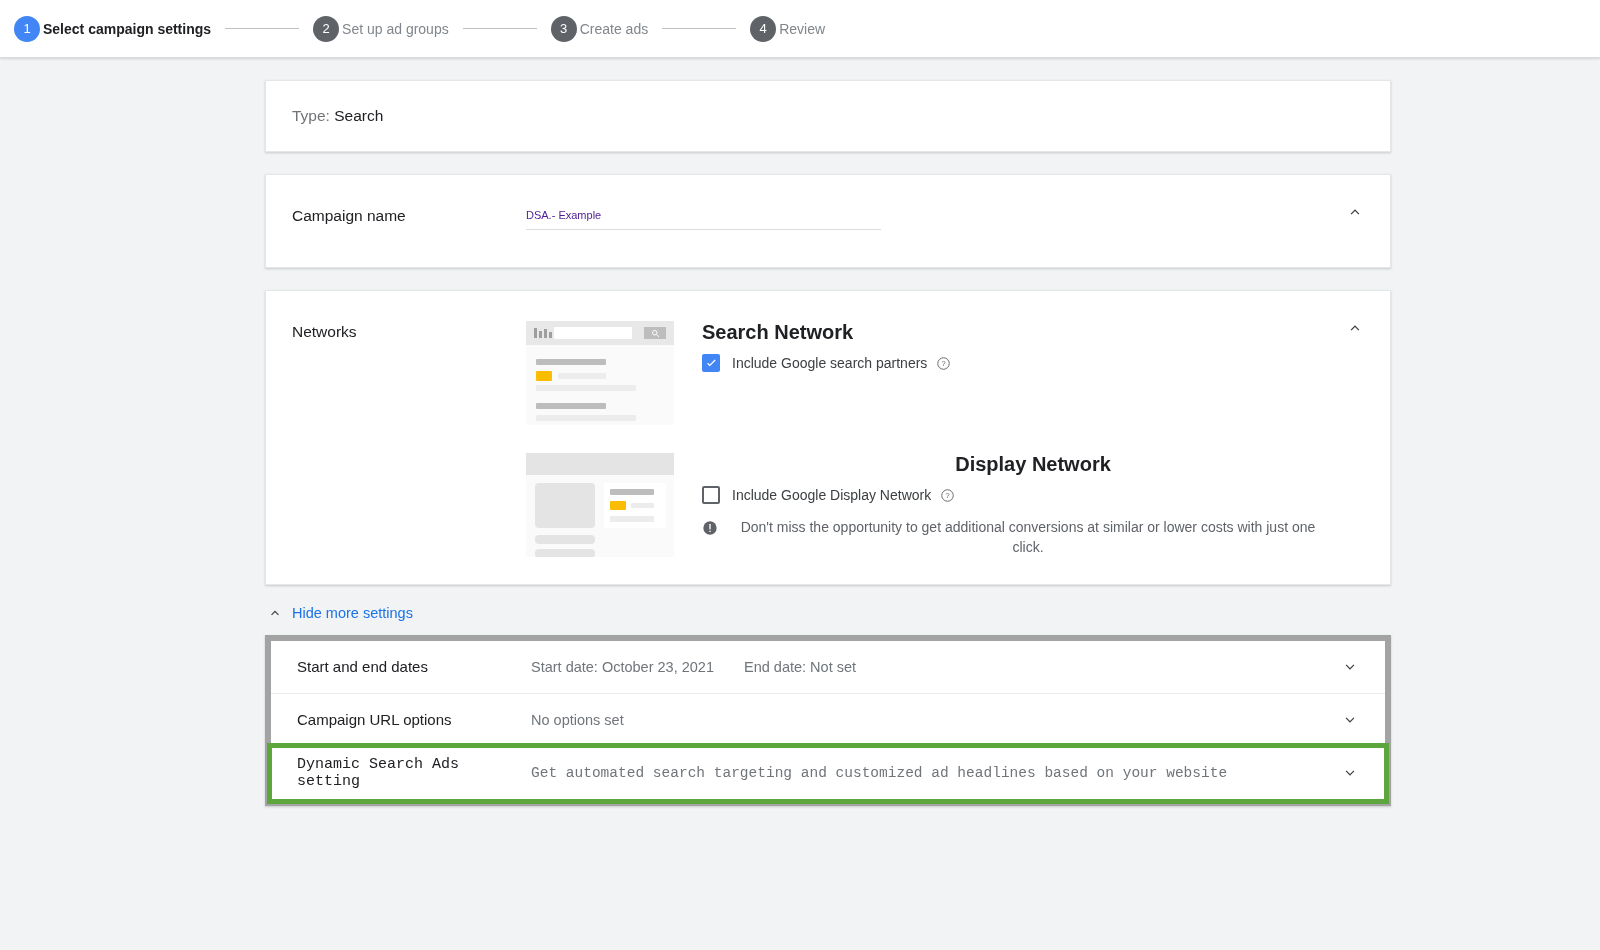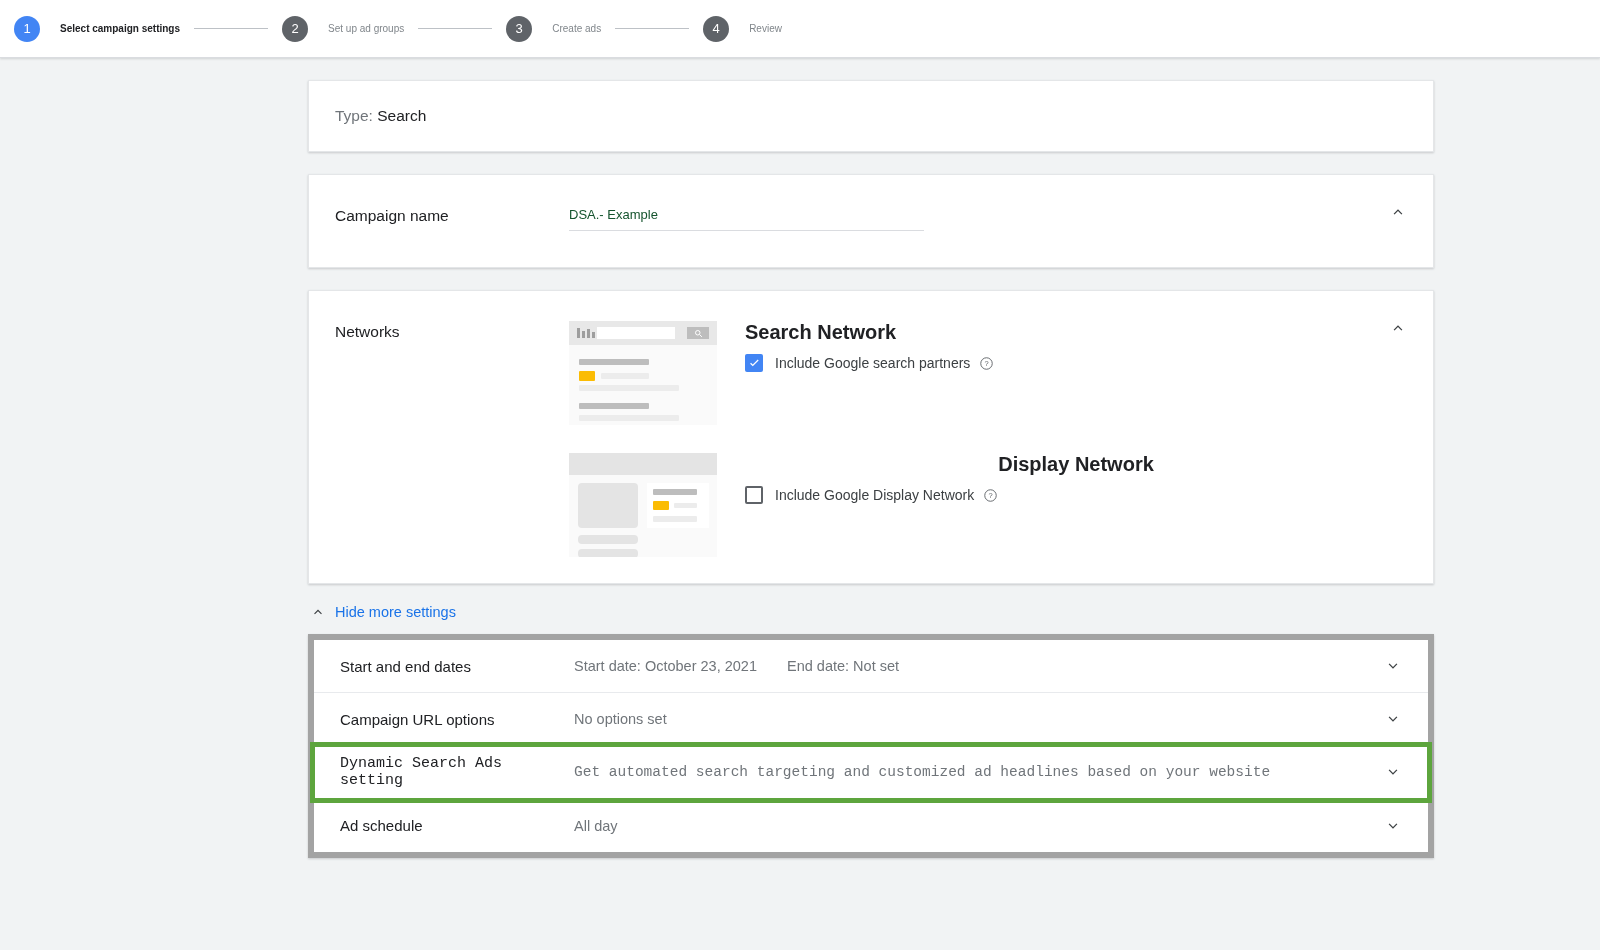--- a/index.html
+++ b/index.html
@@ -30,35 +30,35 @@
     border-radius: 50%;
     display: flex; align-items: center; justify-content: center;
     color: #ffffff;
     font-size: 13px;
     font-weight: 400;
     flex: 0 0 auto;
   }
   .step-circle.active { background: #4285f4; }
   .step-circle.inactive { background: #5f6368; }
   .step-label {
-    margin-left: 20px;
-    font-size: 10px;
+    margin-left: 3px;
+    font-size: 14px;
     white-space: nowrap;
     text-align: right;
   }
   .step-label.active { color: #202124; font-weight: bold; }
   .step-label.inactive { color: #80868b; font-weight: normal; }
   .step-connector {
     width: 74px; height: 1px;
     background: #bdc1c6;
     margin: 0 14px;
   }
 
   
-  .page { padding: 22px 0 0 0; margin-left: 43px; }
+  .page { padding: 22px 0 0 0; }
   .content {
     width: 1126px;
     margin-left: 265px;
   }
 
   .card {
     background: #ffffff;
     border: 1px solid #e4e6e8;
     box-shadow: 0 1px 2px rgba(60,64,67,0.22);
     position: relative;
@@ -89,22 +89,22 @@
     font-size: 15.5px;
     color: #202124;
     padding-top: 2px;
   }
   .text-input-wrap { width: 355px; }
   .text-input {
     width: 100%;
     border: none;
     border-bottom: 1px solid #dadce0;
     font-family: "Liberation Sans", sans-serif;
-    font-size: 13px;
-    color: #14532d;
+    font-size: 11px;
+    color: #4c1d95;
     padding: 0 0 8px 0;
     background: transparent;
     outline: none;
   }
 
   
   .card-networks {
     padding: 30px 26px 26px 26px;
     display: flex;
     align-items: flex-start;
@@ -375,20 +375,30 @@
           <div class="cbrow">
             <div class="cbox unchecked"></div>
             <span class="cb-label">Include Google Display Network</span>
             <span class="help-icon">
               <svg viewBox="0 0 24 24" width="15" height="15">
                 <circle cx="12" cy="12" r="9.2" fill="none" stroke="#5f6368" stroke-width="1.5"></circle>
                 <text x="12" y="16.4" font-size="12" fill="#5f6368" text-anchor="middle" font-family="Liberation Sans, sans-serif">?</text>
               </svg>
             </span>
           </div>
+          <div class="note-row">
+            <span class="warn-icon">
+              <svg viewBox="0 0 24 24" width="16" height="16">
+                <circle cx="12" cy="12" r="10" fill="#5f6368"></circle>
+                <rect x="11" y="6" width="2" height="8" fill="#ffffff"></rect>
+                <rect x="11" y="16" width="2" height="2" fill="#ffffff"></rect>
+              </svg>
+            </span>
+            <span class="note-text">Don't miss the opportunity to get additional conversions at similar or lower costs with just one click.</span>
+          </div>
         </div>
       </div>
 
     </div>
 
     <div class="chev" style="top:28px;">
       <svg viewBox="0 0 24 24" width="18" height="18">
             <path d="M7.4 15.4 12 10.8l4.6 4.6 1.2-1.2L12 8.4 6.2 14.2z" fill="#3c4043"></path>
           </svg>
     </div>
@@ -435,28 +445,17 @@
       <div class="lr-values">
         <span>Get automated search targeting and customized ad headlines based on your website</span>
       </div>
       <div class="chev">
         <svg viewBox="0 0 24 24" width="18" height="18">
               <path d="M7.4 8.6 12 13.2l4.6-4.6 1.2 1.2L12 15.6 6.2 9.8z" fill="#3c4043"></path>
             </svg>
       </div>
     </div>
 
-    <div class="list-row">
-      <div class="lr-label">Ad schedule</div>
-      <div class="lr-values">
-        <span>All day</span>
-      </div>
-      <div class="chev">
-        <svg viewBox="0 0 24 24" width="18" height="18">
-              <path d="M7.4 8.6 12 13.2l4.6-4.6 1.2 1.2L12 15.6 6.2 9.8z" fill="#3c4043"></path>
-            </svg>
-      </div>
-    </div>
 
   </div>
 
 </div>
 </div>
 
 </body></html>

